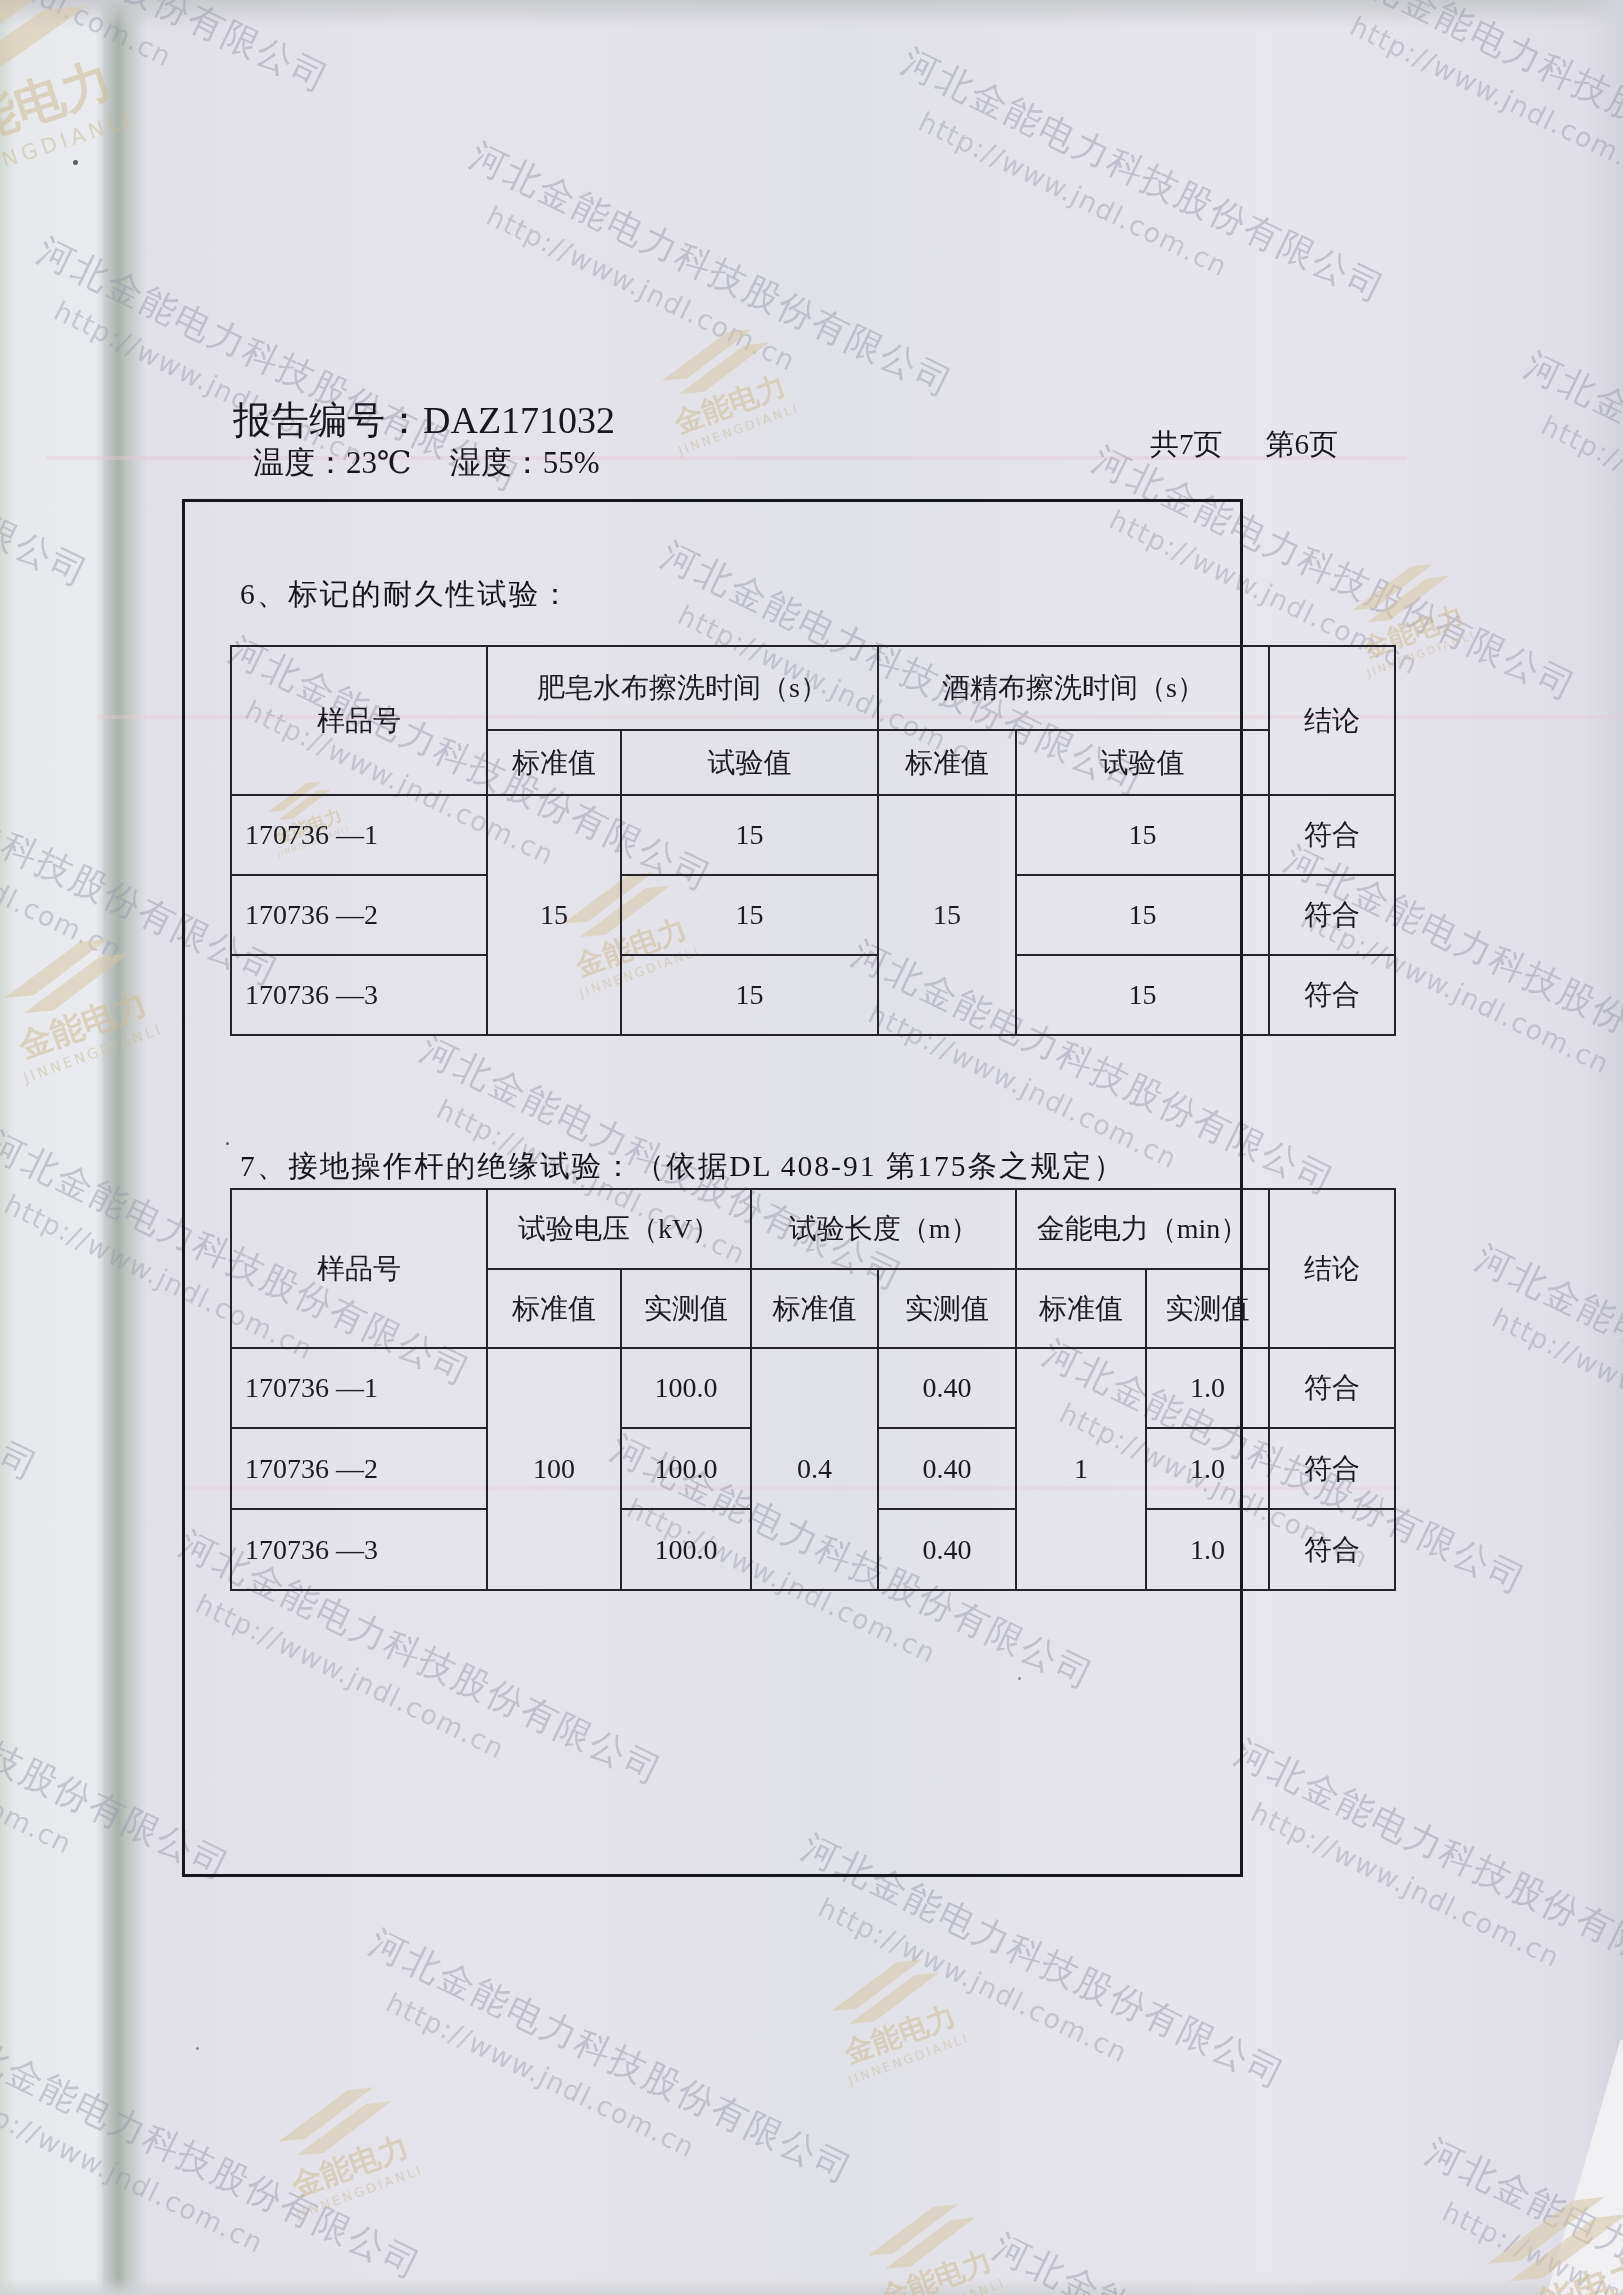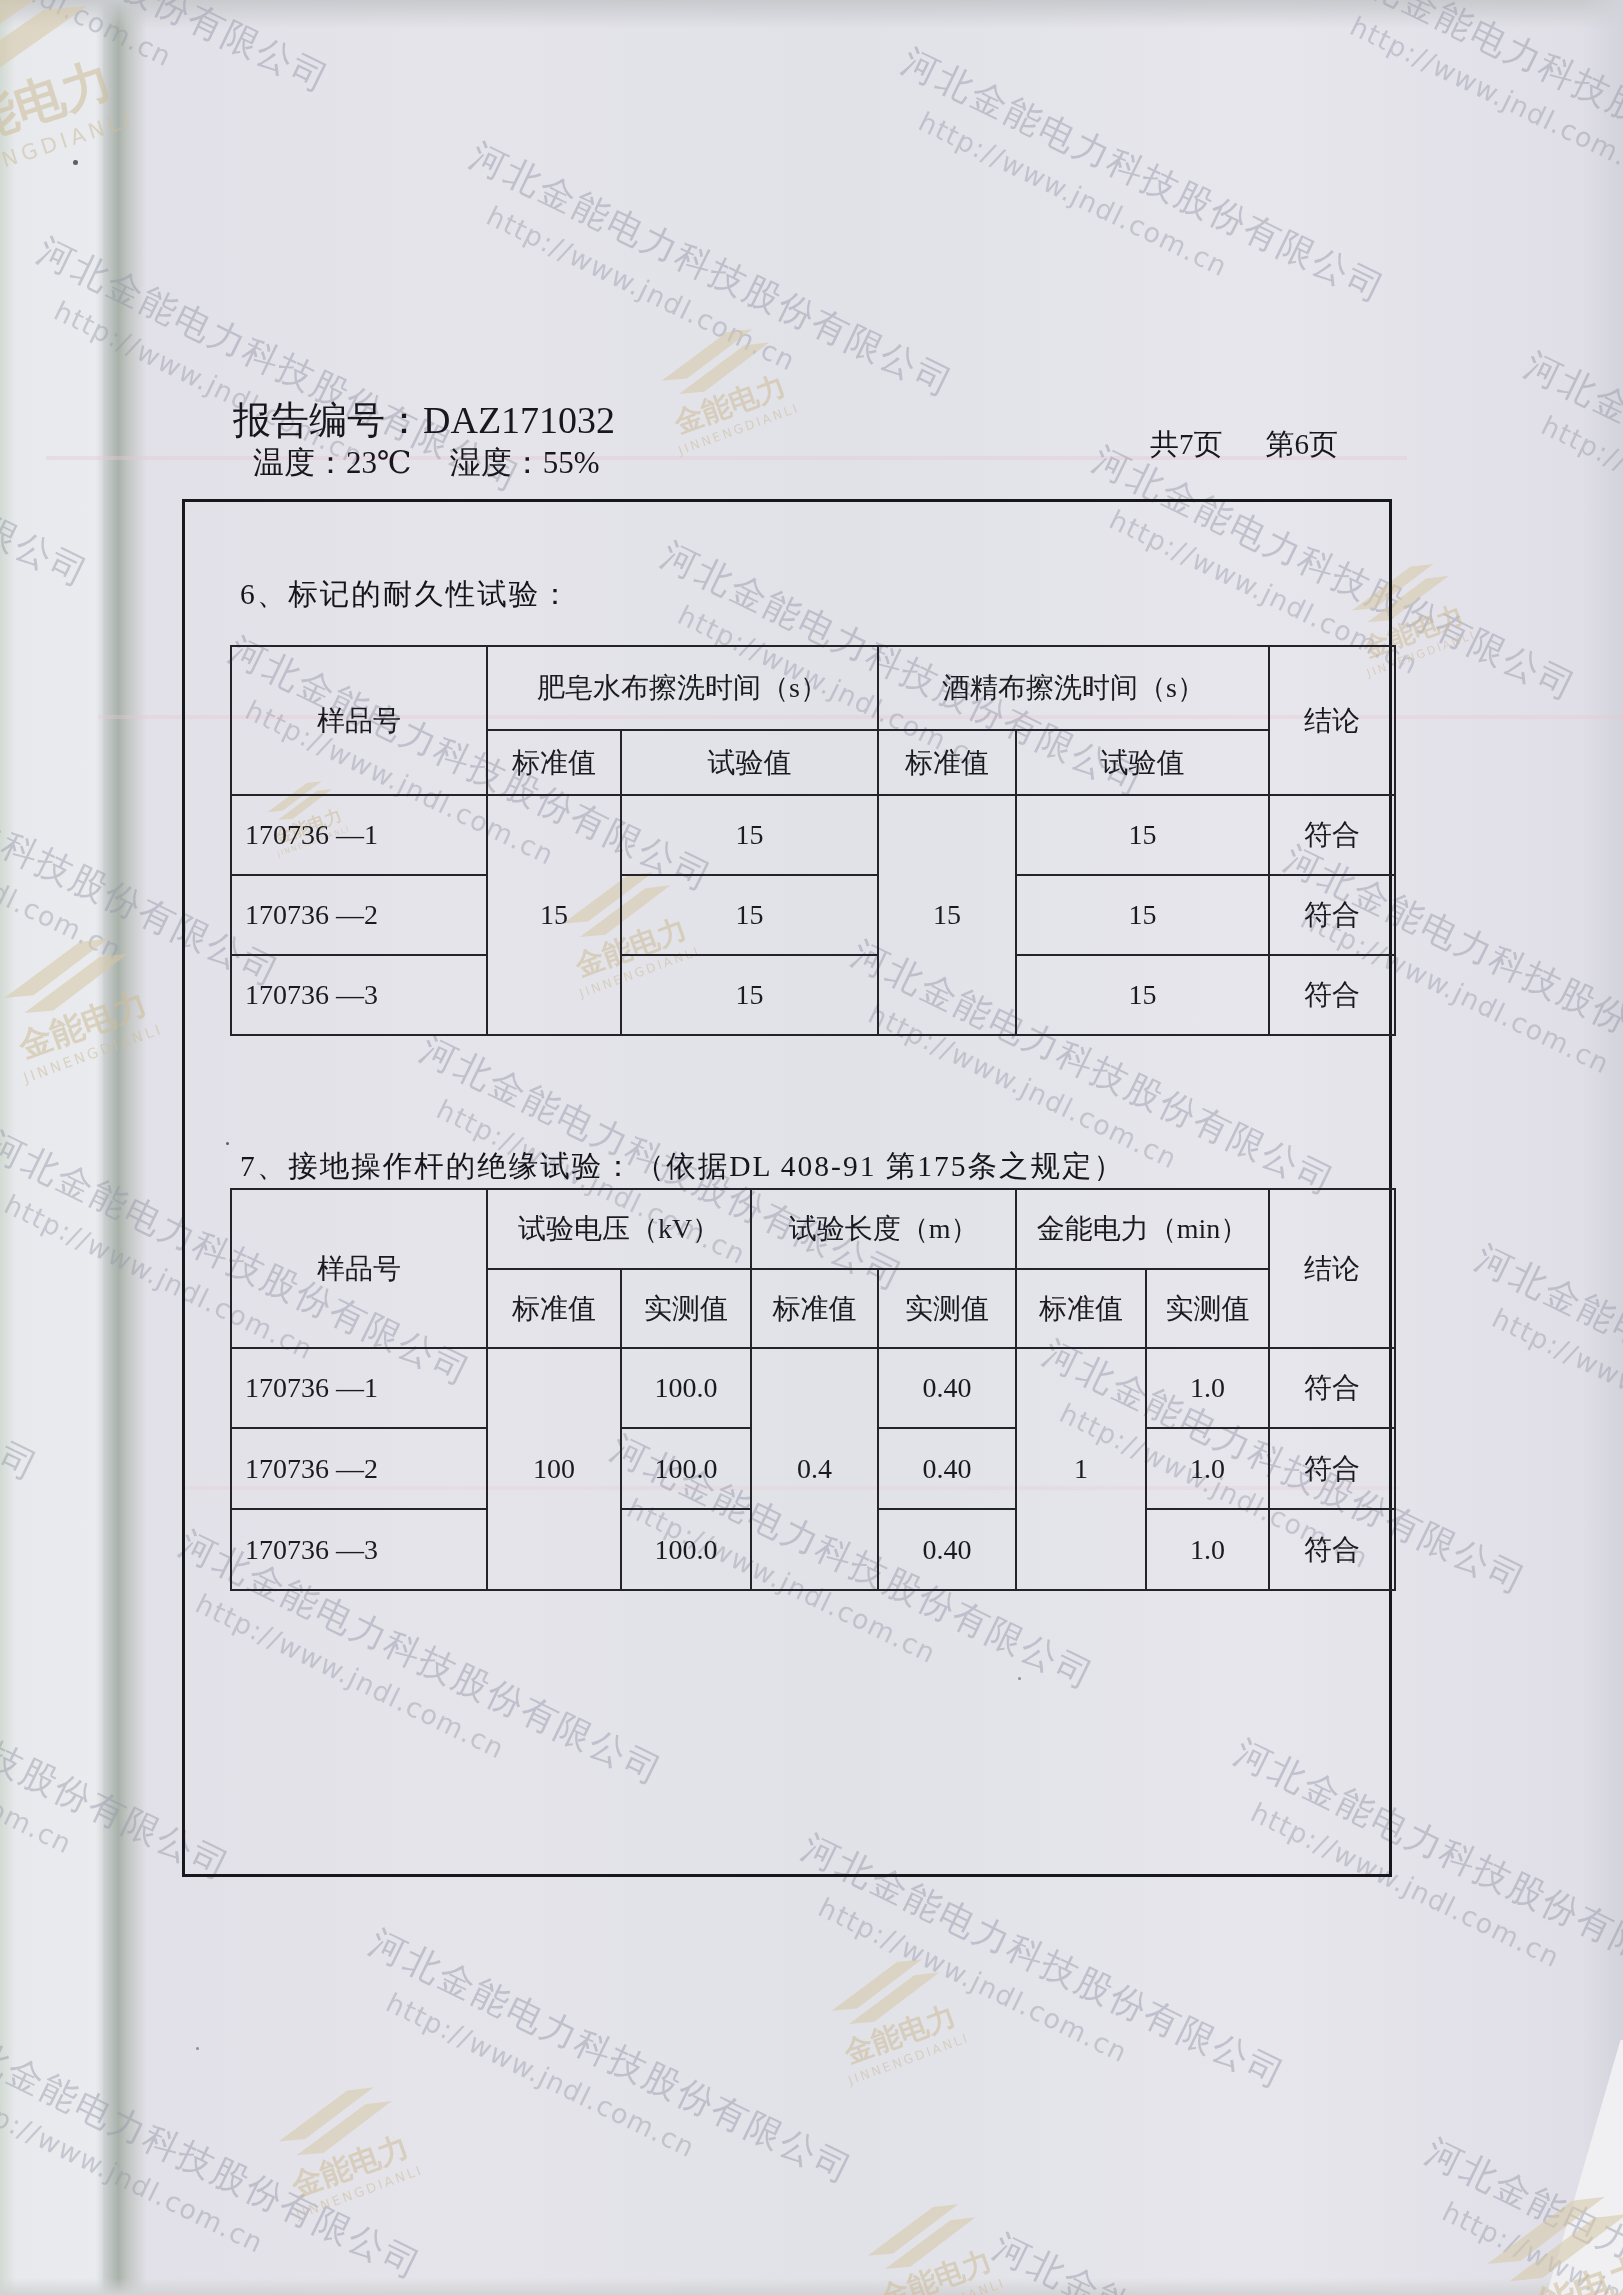--- a/index.html
+++ b/index.html
@@ -51,21 +51,21 @@
       font-size:41px;font-weight:700;letter-spacing:1.3px;color:#121216;}
   .report-title{position:absolute;left:0;top:278px;width:1554px;text-align:center;
       font-family:"DejaVu Sans","Liberation Sans",sans-serif;
       font-size:55px;font-weight:700;letter-spacing:10.5px;color:#121216;}
   .meta-no{position:absolute;left:233px;top:395px;font-size:38px;}
   .meta-env{position:absolute;left:233px;top:442px;font-size:31px;margin-left:20px;}
   .meta-env .hum{margin-left:38px;}
   .pagination{position:absolute;left:1150px;top:425px;font-size:29px;white-space:nowrap;}
   .pagination .cur{margin-left:43px;}
 
-  .outer-box{position:absolute;left:182px;top:499px;width:1210px;height:1378px;
+  .outer-box{position:absolute;left:182px;top:499px;width:1061px;height:1378px;
       border:3.3px solid #17181c;box-sizing:border-box;background:transparent;}
   .sec-heading{position:absolute;font-size:29.5px;letter-spacing:2px;color:#15151b;white-space:nowrap;}
   .sec6-heading{left:55px;top:73px;}
   .sec7-heading{left:55px;top:645px;}
 
   table.report-table{position:absolute;left:45px;border-collapse:collapse;table-layout:fixed;
       width:1165px;background:transparent;}
   table.t6{top:143px;}
   table.t7{top:686px;}
   .report-table td{border:2px solid #232329;text-align:center;vertical-align:middle;

